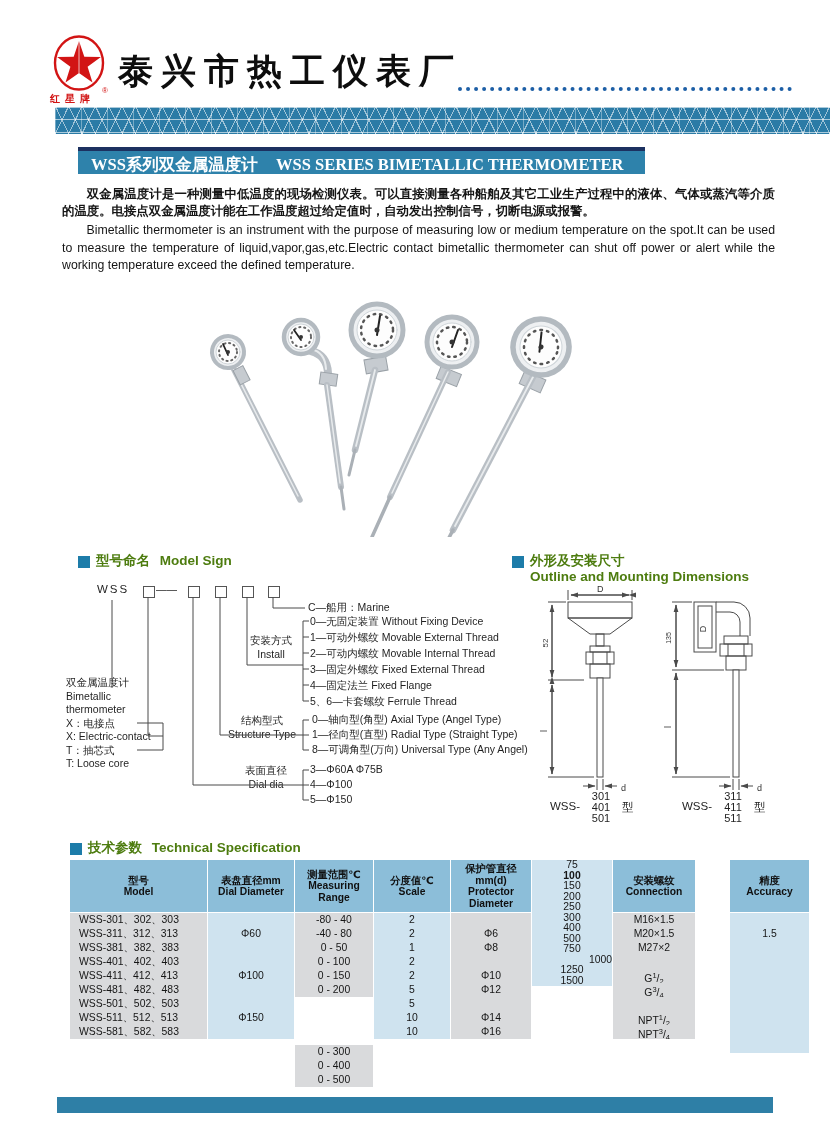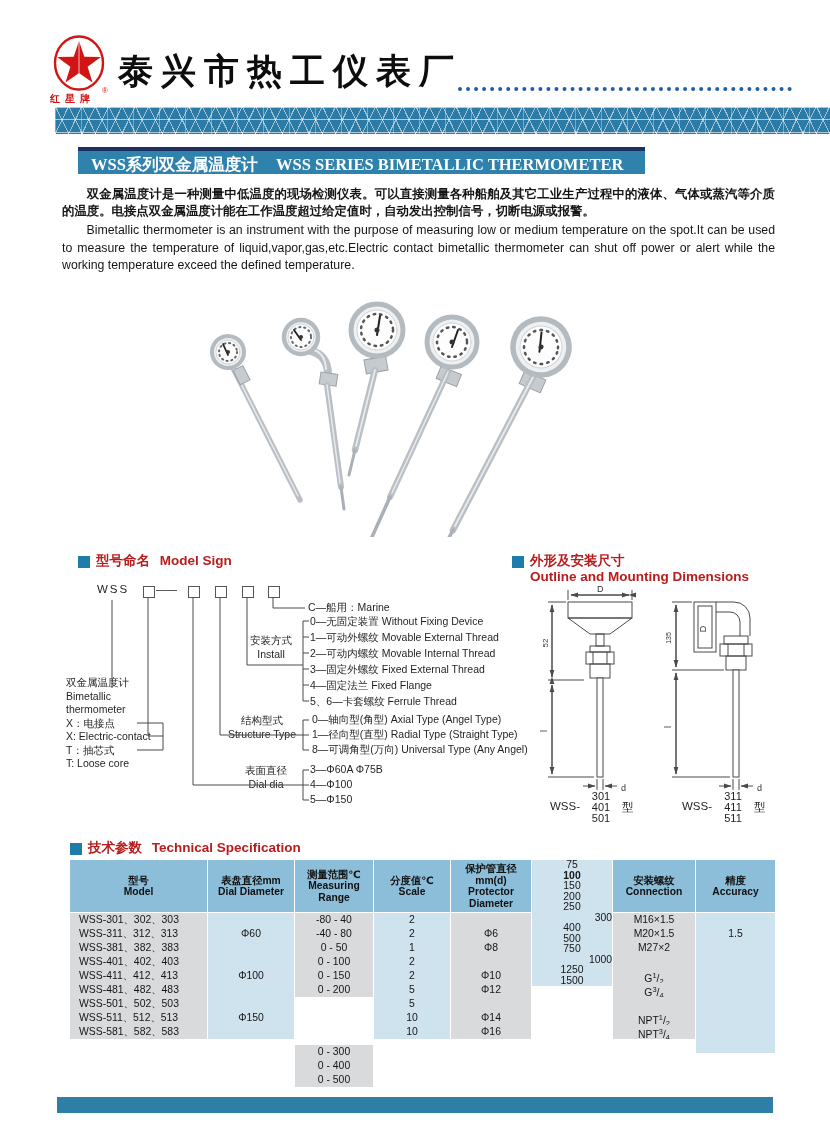--- a/index.html
+++ b/index.html
@@ -19,21 +19,21 @@
       repeating-linear-gradient(90deg, rgba(255,255,255,.35) 0 1px, transparent 1px 26px);}
   #titlebar{left:78px;top:147px;width:567px;height:27px;background:#2e82ab;border-top:4px solid #1c3160;
     color:#fff;font-family:"Liberation Serif","DejaVu Serif",serif;font-weight:bold;font-size:16.5px;
     line-height:27px;padding-left:13px;box-sizing:border-box;white-space:nowrap;}
   #titlebar .en{margin-left:14px;}
   #intro{left:62px;top:186px;width:713px;color:#151515;}
   #intro .cn{margin:0;font-weight:bold;font-size:12.4px;line-height:16.5px;text-indent:2em;text-align:justify;}
   #intro .en{margin:3px 0 0 0;font-size:12.3px;line-height:17.5px;text-indent:2em;text-align:justify;}
   
   .sq{width:12px;height:12px;background:#1d7ca9;}
-  .shead{font-size:13.5px;font-weight:bold;color:#b91c1c;white-space:nowrap;}
+  .shead{font-size:13.5px;font-weight:bold;color:#4d7c0f;white-space:nowrap;}
   .shead .en{font-weight:bold;margin-left:6px;}
   
   .dgm{font-size:10.5px;color:#1f1f1f;white-space:nowrap;}
   .mbox{position:absolute;width:10px;height:10px;border:1.5px solid #555;background:#fff;}
   .lh16 .li{line-height:16px;}
   .lh15 .li{line-height:15px;}
   .lh13 .li{line-height:13.5px;}
   .lh11 .li{line-height:11px;}
   .ctr{text-align:center;}
   
@@ -364,21 +364,21 @@
         <div class="cell g" style="height: 14px; line-height: 14px;"></div>
         <div class="cell g" style="height: 14px; line-height: 14px;">Φ14</div>
         <div class="cell g" style="height: 14px; line-height: 14px;">Φ16</div>
       </div>
       <div class="col" style="width: 80px;">
         <div class="cell b" style="height: 10.5px; line-height: 10.5px;">75</div>
         <div class="cell b" style="height: 10.5px; line-height: 10.5px; font-weight: bold;">100</div>
         <div class="cell b" style="height: 10.5px; line-height: 10.5px;">150</div>
         <div class="cell b" style="height: 10.5px; line-height: 10.5px;">200</div>
         <div class="cell b" style="height: 10.5px; line-height: 10.5px;">250</div>
-        <div class="cell b" style="height: 10.5px; line-height: 10.5px; text-align: right;">300</div>
+        <div class="cell b" style="height: 10.5px; line-height: 10.5px;">300</div>
         <div class="cell b" style="height: 10.5px; line-height: 10.5px;">400</div>
         <div class="cell b" style="height: 10.5px; line-height: 10.5px;">500</div>
         <div class="cell b" style="height: 10.5px; line-height: 10.5px;">750</div>
         <div class="cell b" style="height: 10.5px; line-height: 10.5px; text-align: right;">1000</div>
         <div class="cell b" style="height: 10.5px; line-height: 10.5px;">1250</div>
         <div class="cell b" style="height: 10.5px; line-height: 10.5px;">1500</div>
       </div>
       <div class="col" style="width: 82px;">
         <div class="hcell">
           <div>安装螺纹</div>
@@ -387,21 +387,21 @@
         <div class="cell g" style="height: 14px; line-height: 14px;">M16×1.5</div>
         <div class="cell g" style="height: 14px; line-height: 14px;">M20×1.5</div>
         <div class="cell g" style="height: 14px; line-height: 14px;">M27×2</div>
         <div class="cell g" style="height: 14px; line-height: 14px;"></div>
         <div class="cell g" style="height: 14px; line-height: 14px;">G<sup>1</sup>/<sub>2</sub></div>
         <div class="cell g" style="height: 14px; line-height: 14px;">G<sup>3</sup>/<sub>4</sub></div>
         <div class="cell g" style="height: 14px; line-height: 14px;"></div>
         <div class="cell g" style="height: 14px; line-height: 14px;">NPT<sup>1</sup>/<sub>2</sub></div>
         <div class="cell g" style="height: 14px; line-height: 14px;">NPT<sup>3</sup>/<sub>4</sub></div>
       </div>
-      <div class="col" style="width: 79px;">
+      <div class="col" style="width: 79px; padding-left: 34px;">
         <div class="hcell">
           <div>精度</div>
           <div>Accuracy</div>
         </div>
         <div class="cell b" style="height: 126px; line-height: 13px; padding-top: 14px;">1.5</div>
       </div>
     </div>
 
   <div class="abs" id="footband"></div>
 </div>

